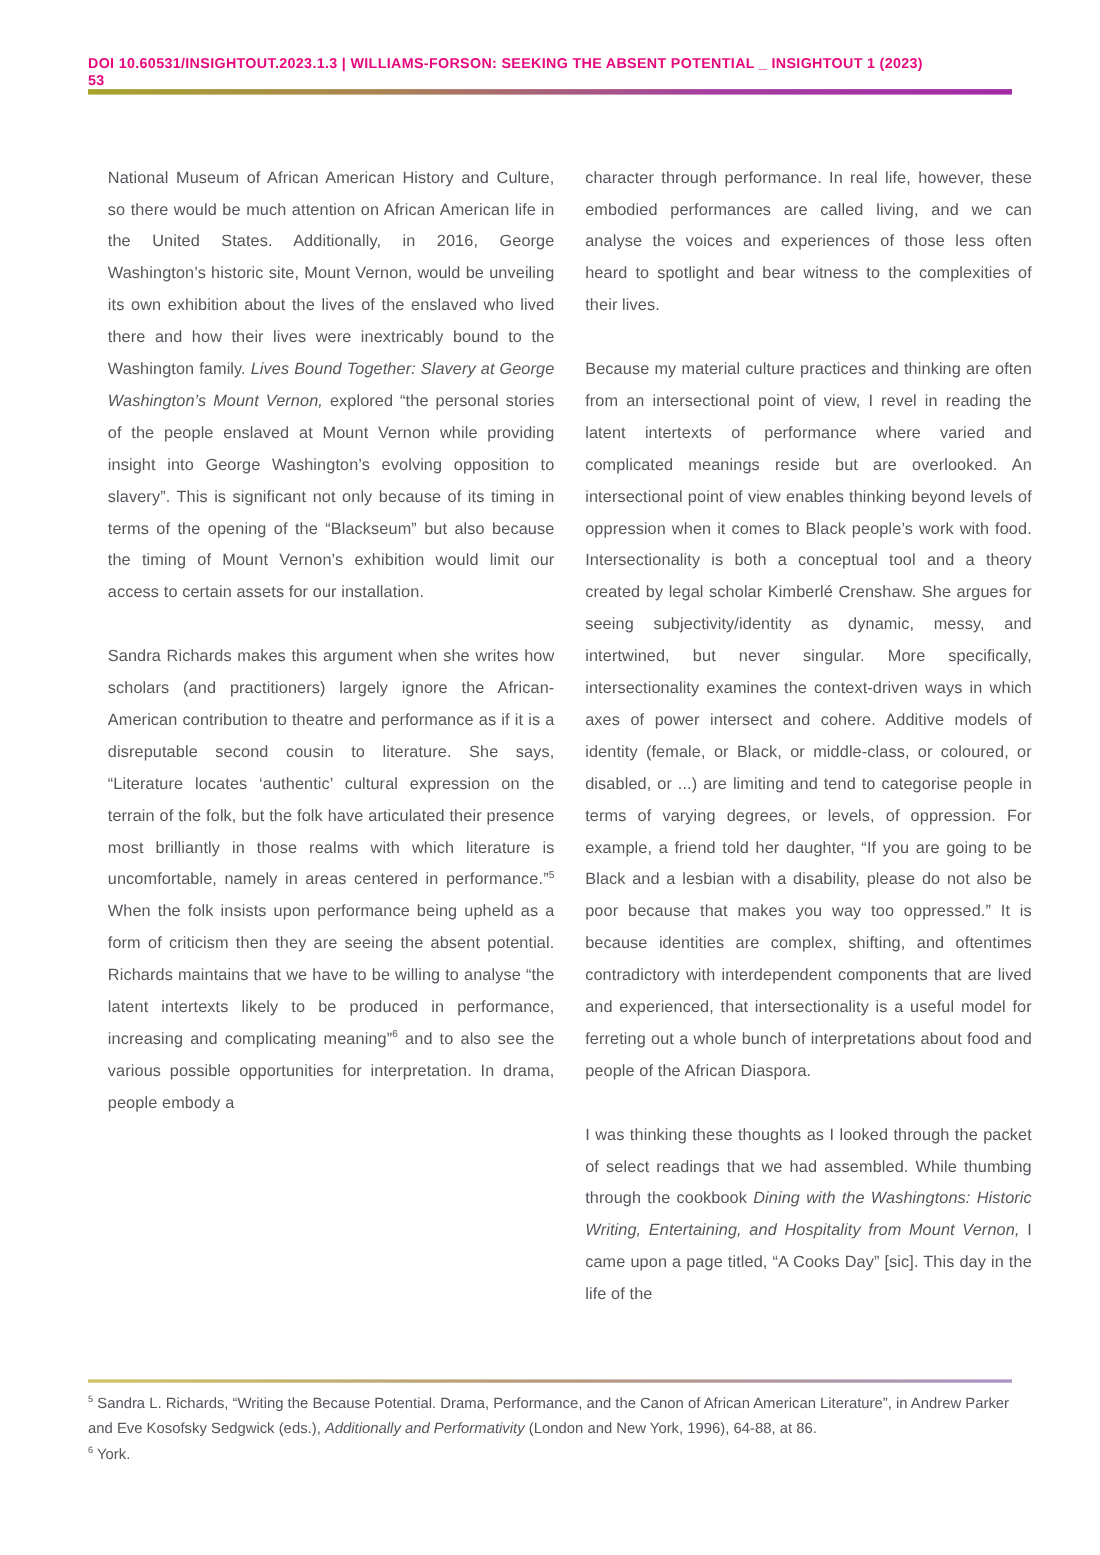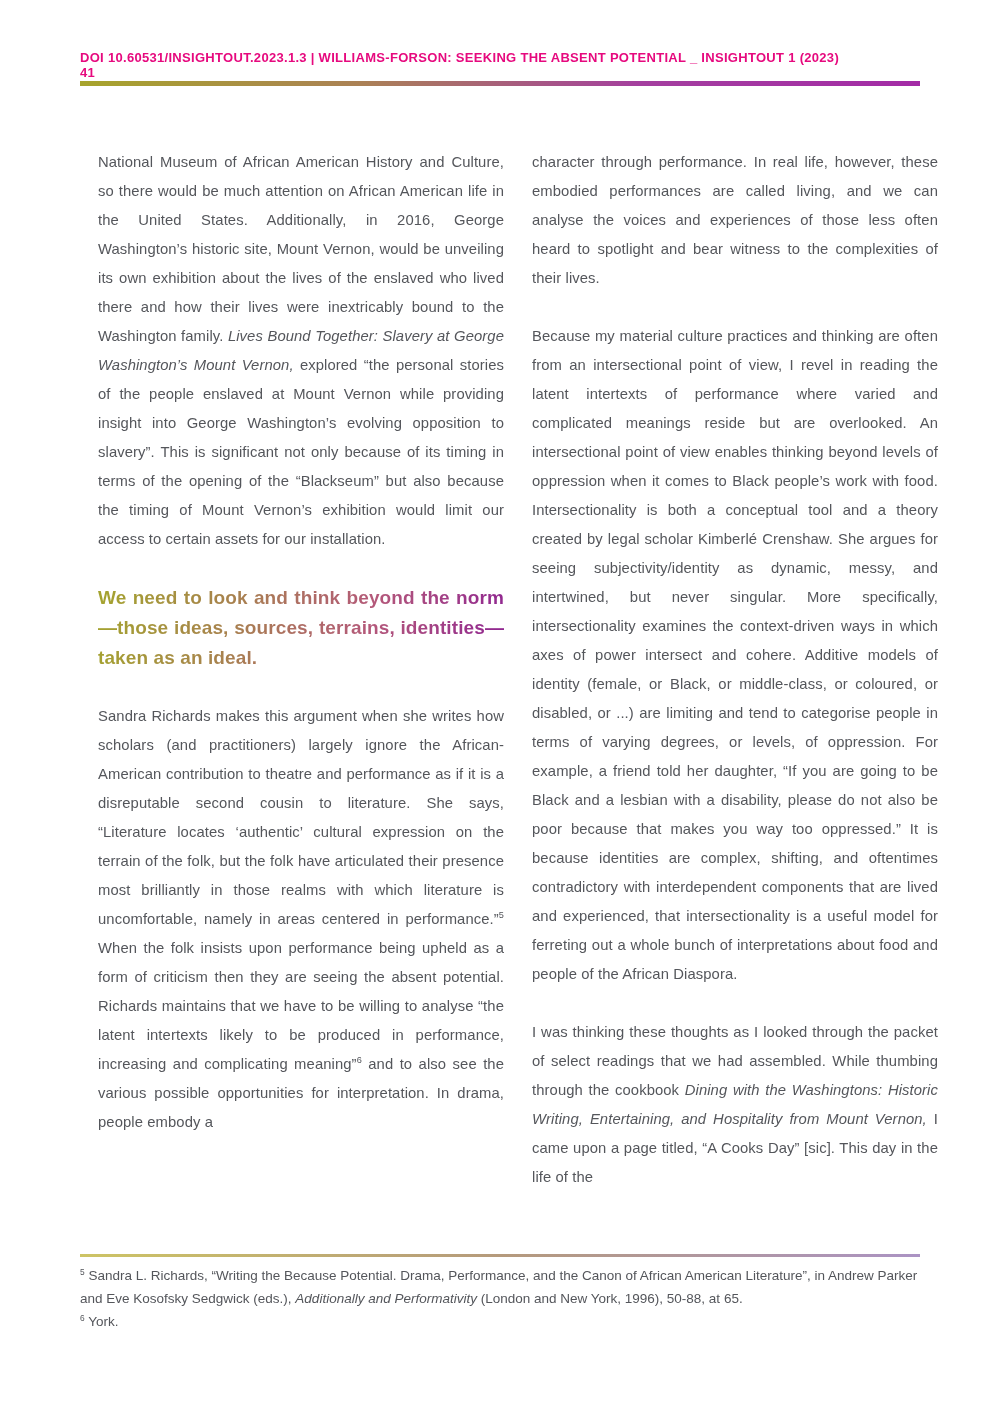--- a/index.html
+++ b/index.html
@@ -74,35 +74,34 @@
     color: var(--body, #54565b);
   }
   .fn { margin: 0; }
 </style>
 </head>
 <body>
 
 <div class="page">
   <div class="header">
     <span>DOI 10.60531/INSIGHTOUT.2023.1.3  | WILLIAMS-FORSON: SEEKING THE ABSENT POTENTIAL _ INSIGHTOUT 1 (2023)</span>
-    <span>41</span>
+    <span>53</span>
   </div>
   <div class="header-rule" style="background: linear-gradient(to right, rgb(167, 164, 44), rgb(171, 129, 85), rgb(164, 63, 159), rgb(163, 43, 166));"></div>
 
   <div class="columns">
     <div class="col" id="col-left">
         <p class="body-p"><span>National Museum of African American History and Culture, so there would be much attention on African American life in the United States. Additionally, in 2016, George Washington’s historic site, Mount Vernon, would be unveiling its own exhibition about the lives of the enslaved who lived there and how their lives were inextricably bound to the Washington family. </span><span class="it">Lives Bound Together: Slavery at George Washington’s Mount Vernon,</span><span> explored “the personal stories of the people enslaved at Mount Vernon while providing insight into George Washington’s evolving opposition to slavery”. This is significant not only because of its timing in terms of the opening of the “Blackseum” but also because the timing of Mount Vernon’s exhibition would limit our access to certain assets for our installation.</span></p>
-        <h2 class="gradient-heading" style="background-image: linear-gradient(100deg, rgb(164, 164, 46), rgb(168, 129, 79), rgb(180, 88, 122), rgb(142, 36, 146));"><span>We need to look and think beyond the norm—those ideas, sources, terrains, identities—taken as an ideal.</span></h2>
         <p class="body-p"><span>Sandra Richards makes this argument when she writes how scholars (and practitioners) largely ignore the African-American contribution to theatre and performance as if it is a disreputable second cousin to literature. She says, “Literature locates ‘authentic’ cultural expression on the terrain of the folk, but the folk have articulated their presence most brilliantly in those realms with which literature is uncomfortable, namely in areas centered in performance.”</span><sup>5</sup><span> When the folk insists upon performance being upheld as a form of criticism then they are seeing the absent potential. Richards maintains that we have to be willing to analyse “the latent intertexts likely to be produced in performance, increasing and complicating meaning”</span><sup>6</sup><span> and to also see the various possible opportunities for interpretation. In drama, people embody a</span></p>
       </div>
     <div class="col" id="col-right">
         <p class="body-p"><span>character through performance. In real life, however, these embodied performances are called living, and we can analyse the voices and experiences of those less often heard to spotlight and bear witness to the complexities of their lives.</span></p>
         <p class="body-p"><span>Because my material culture practices and thinking are often from an intersectional point of view, I revel in reading the latent intertexts of performance where varied and complicated meanings reside but are overlooked. An intersectional point of view enables thinking beyond levels of oppression when it comes to Black people’s work with food. Intersectionality is both a conceptual tool and a theory created by legal scholar Kimberlé Crenshaw. She argues for seeing subjectivity/identity as dynamic, messy, and intertwined, but never singular. More specifically, intersectionality examines the context-driven ways in which axes of power intersect and cohere. Additive models of identity (female, or Black, or middle-class, or coloured, or disabled, or ...) are limiting and tend to categorise people in terms of varying degrees, or levels, of oppression. For example, a friend told her daughter, “If you are going to be Black and a lesbian with a disability, please do not also be poor because that makes you way too oppressed.” It is because identities are complex, shifting, and oftentimes contradictory with interdependent components that are lived and experienced, that intersectionality is a useful model for ferreting out a whole bunch of interpretations about food and people of the African Diaspora.</span></p>
         <p class="body-p"><span>I was thinking these thoughts as I looked through the packet of select readings that we had assembled. While thumbing through the cookbook </span><span class="it">Dining with the Washingtons: Historic Writing, Entertaining, and Hospitality from Mount Vernon,</span><span> I came upon a page titled, “A Cooks Day” [sic]. This day in the life of the</span></p>
       </div>
   </div>
 
   <div class="footnote-rule" style="background: linear-gradient(to right, rgb(205, 196, 101), rgb(181, 154, 124), rgb(171, 147, 196));"></div>
   <div class="footnotes" id="footnotes">
-      <p class="fn"><sup>5</sup><span> Sandra L. Richards, “Writing the Because Potential. Drama, Performance, and the Canon of African American Literature”, in Andrew Parker and Eve Kosofsky Sedgwick (eds.), </span><span class="it">Additionally and Performativity</span><span> (London and New York, 1996), 50-88, at 65.</span></p>
+      <p class="fn"><sup>5</sup><span> Sandra L. Richards, “Writing the Because Potential. Drama, Performance, and the Canon of African American Literature”, in Andrew Parker and Eve Kosofsky Sedgwick (eds.), </span><span class="it">Additionally and Performativity</span><span> (London and New York, 1996), 64-88, at 86.</span></p>
       <p class="fn"><sup>6</sup><span> York.</span></p>
     </div>
 </div>
 
 </body></html>

